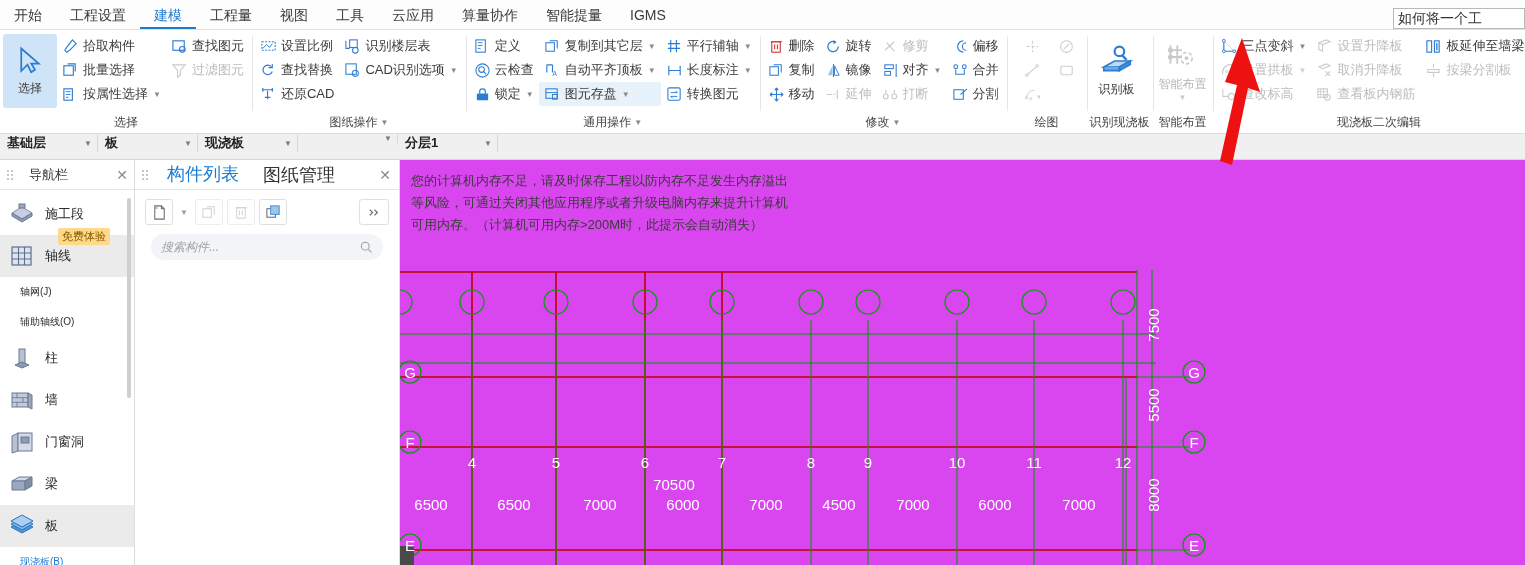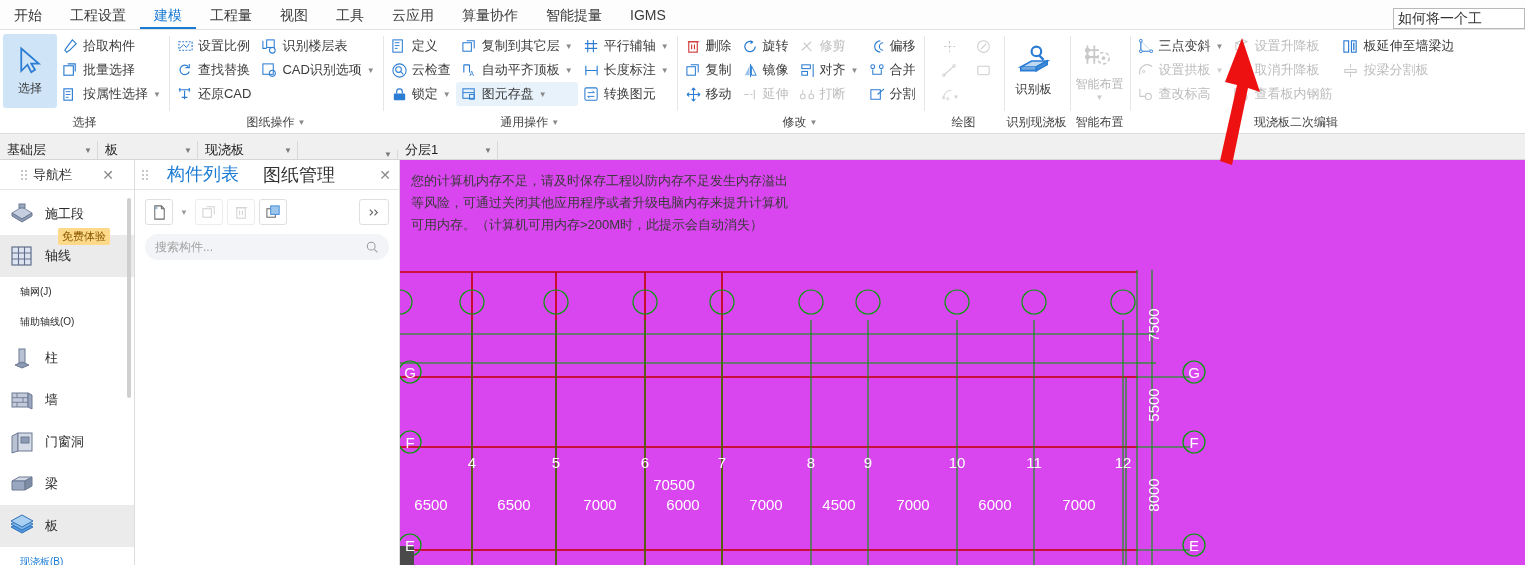--- a/index.html
+++ b/index.html
@@ -72,37 +72,38 @@
   .sm-btn.hl { background: #e8f2fb; }
   .sm-btn .caret { font-size: 8px; color: #8a8a8a; margin-left: 1px; }
   .sm-btn.dis .caret { color: #cfcfcf; }
   .ico { width: 17px; height: 17px; flex: none; display: block; }
 
   .tool-grid { display: grid; grid-template-columns: 34px 34px; grid-auto-rows: 24px; }
   .tool-cell { display: flex; align-items: center; justify-content: center; cursor: default; }
 
   
   .layerbar {
-    height: 26px; background: #f0f0f0; display: flex; align-items: flex-end;
+    height: 26px; background: #f0f0f0; display: flex; align-items: flex-start;
     border-bottom: 1px solid #d6d6d6;
+    font-weight: bold;
   }
   .combo {
     display: flex; align-items: center; justify-content: space-between;
     padding: 0 5px 0 7px; font-size: 13px; color: #222;
     border-right: 1px solid #d8d8d8; background: #f0f0f0; cursor: default;
   }
   .combo .caret { font-size: 8px; color: #7a7a7a; }
 
   
   .body-row { display: flex; height: 405px; }
 
   .nav-panel { width: 135px; background: #fff; border-right: 1px solid #ddd; position: relative; }
   .panel-head {
-    height: 30px; display: flex; align-items: center; gap: 5px;
-    padding: 0 20px; border-bottom: 1px solid #e4e4e4; background: #fff;
+    height: 30px; display: flex; align-items: center; gap: 15px;
+    padding: 0 6px; border-bottom: 1px solid #e4e4e4; background: #fff;
   }
   .grip { width: 8px; height: 12px; flex: none; }
   .panel-head .ttl { flex: 1; font-size: 13px; color: #333; }
   .xclose { font-size: 14px; color: #8a8a8a; cursor: default; line-height: 1; }
 
   .nav-list { padding-top: 3px; }
   .nav-cat {
     height: 42px; display: flex; align-items: center; gap: 10px; padding-left: 9px;
     cursor: default;
   }
@@ -135,21 +136,21 @@
   .comp-tools { height: 44px; display: flex; align-items: center; gap: 4px; padding: 0 10px; }
   .tbtn {
     width: 28px; height: 26px; border: 1px solid #e0e0e0; background: #fff;
     border-radius: 3px; display: flex; align-items: center; justify-content: center; cursor: default;
   }
   .tbtn.dis { border-color: #ececec; }
   .tdrop { width: 14px; height: 26px; display: flex; align-items: center; justify-content: center; cursor: default; }
   .tdrop .caret { font-size: 8px; color: #9a9a9a; }
   .tbtn.right { margin-left: auto; width: 30px; }
 
-  .search-wrap { padding: 0 10px; }
+  .search-wrap { padding: 0 16px; font-style: italic; }
   .search-box {
     height: 26px; background: #f2f4f7; border-radius: 13px;
     display: flex; align-items: center; padding: 0 10px;
   }
   .search-box .ph { flex: 1; font-size: 12px; color: #a3a3a3; }
   .comp-body { flex: 1; background: #fff; }
 
   
   .canvas { flex: 1; background: #d946ef; position: relative; overflow: hidden; }
   .warn {
@@ -218,20 +219,35 @@
           </div>
           <div class="sm-btn">
             <svg class="ico" viewBox="0 0 18 18">
                 <rect x="2" y="3" width="9" height="12" fill="none" stroke="#2b7cd3" stroke-width="1.2"></rect>
                 <path d="M4 6h5M4 9h5M4 12h3" stroke="#2b7cd3" stroke-width="1"></path>
               </svg>
             <span>按属性选择</span>
             <span class="caret">▼</span>
           </div>
         </div>
+        <div class="col">
+          <div class="sm-btn">
+            <svg class="ico" viewBox="0 0 18 18">
+                <rect x="2" y="3" width="12" height="10" fill="none" stroke="#2b7cd3" stroke-width="1.2"></rect>
+                <circle cx="12" cy="12" r="3" fill="none" stroke="#2b7cd3" stroke-width="1.2"></circle>
+              </svg>
+            <span>查找图元</span>
+          </div>
+          <div class="sm-btn dis">
+            <svg class="ico" viewBox="0 0 18 18">
+                <path d="M2 3h13l-5 6v5l-3 2V9Z" fill="none" stroke="#c9c9c9" stroke-width="1.2"></path>
+              </svg>
+            <span>过滤图元</span>
+          </div>
+        </div>
       </div>
       <div class="rib-title">选择</div>
     </div>
 
     <div class="rib-group">
       <div class="rib-body">
         <div class="col">
           <div class="sm-btn">
             <svg class="ico" viewBox="0 0 18 18">
                 <rect x="2" y="4" width="14" height="9" fill="none" stroke="#2b7cd3" stroke-width="1.2" stroke-dasharray="2 1.5"></rect>

